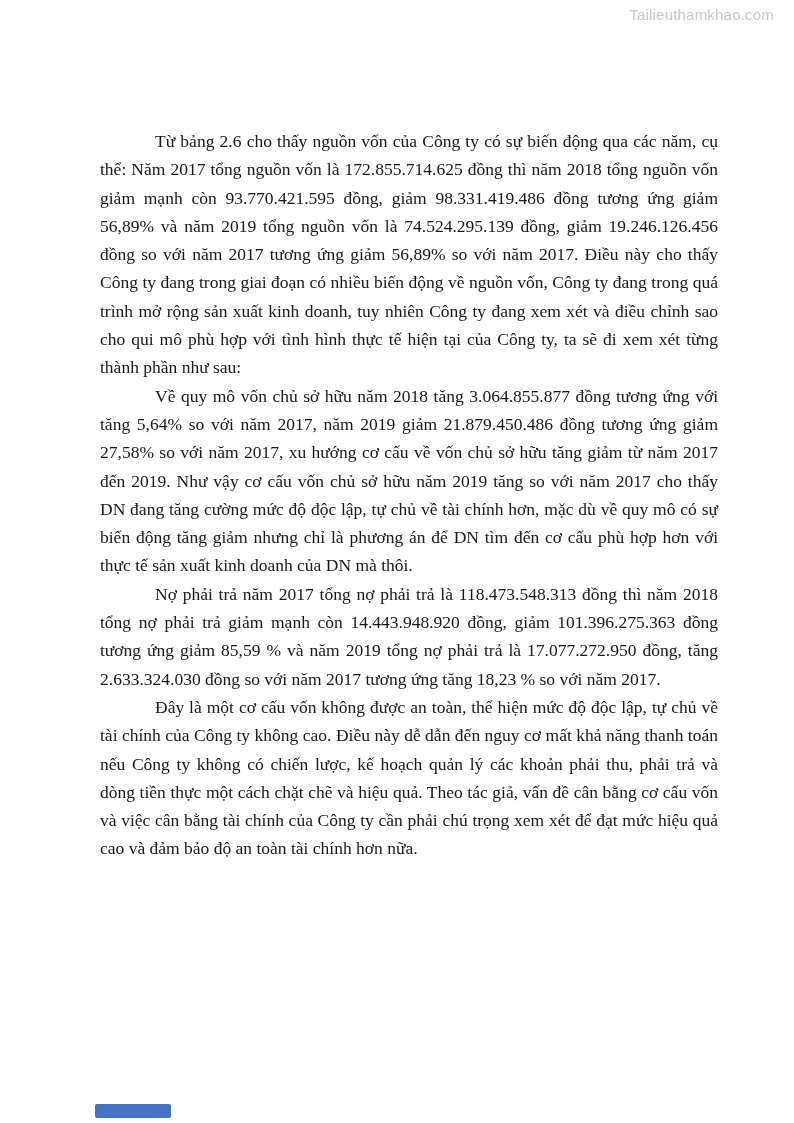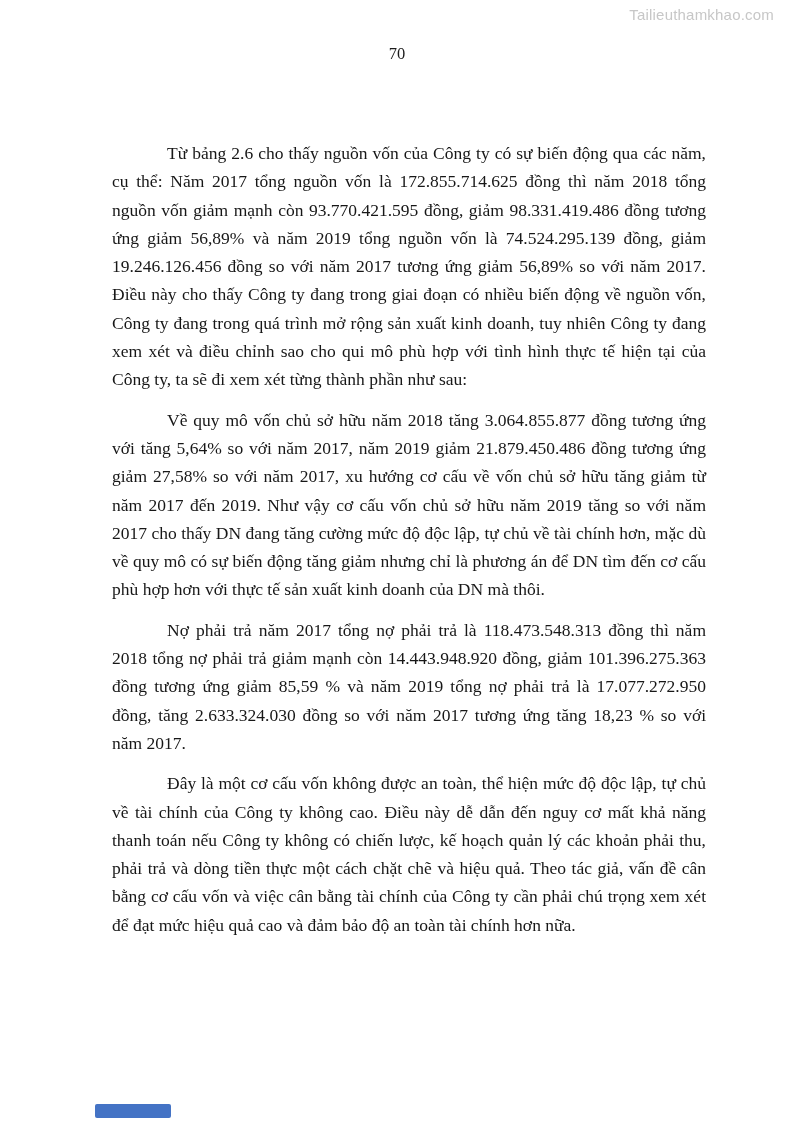--- a/index.html
+++ b/index.html
@@ -39,42 +39,41 @@
     position: absolute;
     left: 100px;
     top: 127px;
     width: 618px;
     text-align: justify;
     font-size: 17.5px;
     line-height: 28.3px;
     color: #171717;
   }
   .content p {
-    margin: 12px;
+    margin: 0;
     padding: 0;
     text-indent: 55px;
   }
   .footer-bar {
     position: absolute;
     left: 95px;
     top: 1104px;
     width: 76px;
     height: 14px;
     background: #4473c5;
     border-radius: 2px;
   }
 </style>
 </head>
 <body>
 
 <div class="page">
 
   <div class="watermark">Tailieuthamkhao.com</div>
 
-  <div class="page-number">70</div>
 
   <div class="content">
     <p>Từ bảng 2.6 cho thấy nguồn vốn của Công ty có sự biến động qua các năm, cụ thể: Năm 2017 tổng nguồn vốn là 172.855.714.625 đồng thì năm 2018 tổng nguồn vốn giảm mạnh còn 93.770.421.595 đồng, giảm 98.331.419.486 đồng tương ứng giảm 56,89% và năm 2019 tổng nguồn vốn là 74.524.295.139 đồng, giảm 19.246.126.456 đồng so với năm 2017 tương ứng giảm 56,89% so với năm 2017. Điều này cho thấy Công ty đang trong giai đoạn có nhiều biến động về nguồn vốn, Công ty đang trong quá trình mở rộng sản xuất kinh doanh, tuy nhiên Công ty đang xem xét và điều chỉnh sao cho qui mô phù hợp với tình hình thực tế hiện tại của Công ty, ta sẽ đi xem xét từng thành phần như sau:</p>
     <p>Về quy mô vốn chủ sở hữu năm 2018 tăng 3.064.855.877 đồng tương ứng với tăng 5,64% so với năm 2017, năm 2019 giảm 21.879.450.486 đồng tương ứng giảm 27,58% so với năm 2017, xu hướng cơ cấu về vốn chủ sở hữu tăng giảm từ năm 2017 đến 2019. Như vậy cơ cấu vốn chủ sở hữu năm 2019 tăng so với năm 2017 cho thấy DN đang tăng cường mức độ độc lập, tự chủ về tài chính hơn, mặc dù về quy mô có sự biến động tăng giảm nhưng chỉ là phương án để DN tìm đến cơ cấu phù hợp hơn với thực tế sản xuất kinh doanh của DN mà thôi.</p>
     <p>Nợ phải trả năm 2017 tổng nợ phải trả là 118.473.548.313 đồng thì năm 2018 tổng nợ phải trả giảm mạnh còn 14.443.948.920 đồng, giảm 101.396.275.363 đồng tương ứng giảm 85,59 % và năm 2019 tổng nợ phải trả là 17.077.272.950 đồng, tăng 2.633.324.030 đồng so với năm 2017 tương ứng tăng 18,23 % so với năm 2017.</p>
     <p>Đây là một cơ cấu vốn không được an toàn, thể hiện mức độ độc lập, tự chủ về tài chính của Công ty không cao. Điều này dễ dẫn đến nguy cơ mất khả năng thanh toán nếu Công ty không có chiến lược, kế hoạch quản lý các khoản phải thu, phải trả và dòng tiền thực một cách chặt chẽ và hiệu quả. Theo tác giả, vấn đề cân bằng cơ cấu vốn và việc cân bằng tài chính của Công ty cần phải chú trọng xem xét để đạt mức hiệu quả cao và đảm bảo độ an toàn tài chính hơn nữa.</p>
   </div>
 
   <div class="footer-bar"></div>
 

